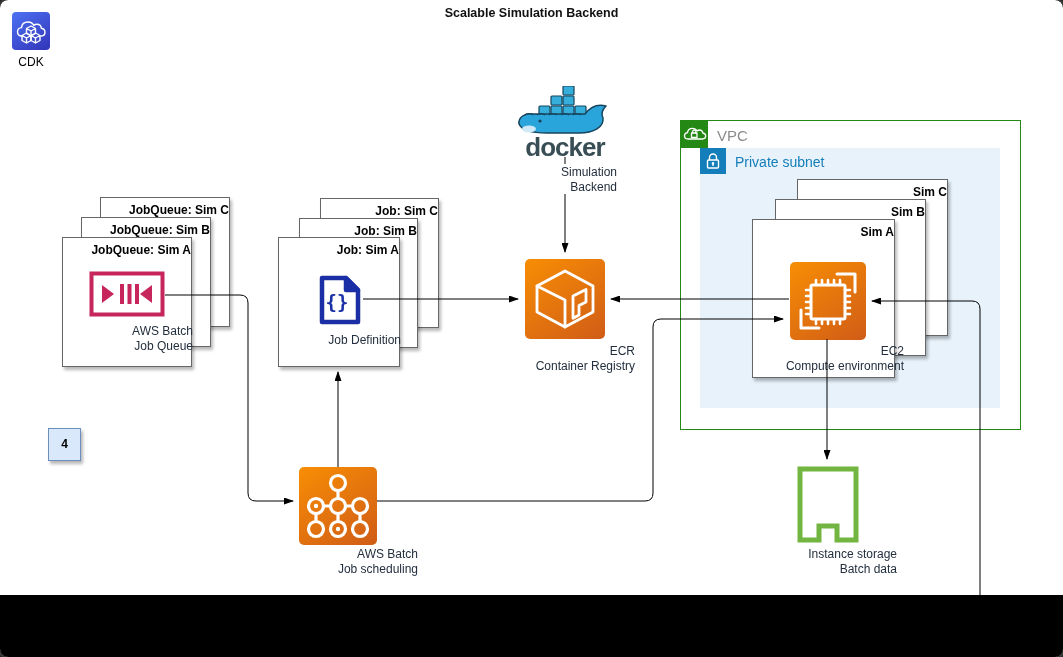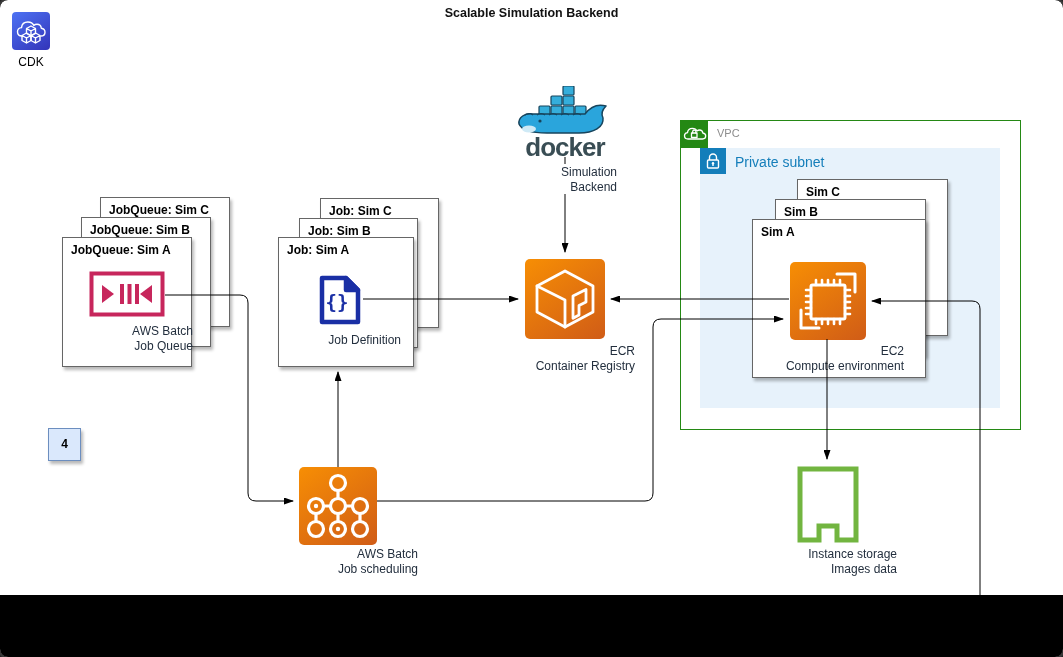--- a/index.html
+++ b/index.html
@@ -2,28 +2,28 @@
 <html><head>
 <meta charset="utf-8">
 <style>
   html,body{margin:0;padding:0;background:#222;}
   .frame{position:relative;width:1063px;height:657px;background:#ffffff;border-radius:8px;
          overflow:hidden;outline:2px solid #3a3a3a;font-family:"Liberation Sans",sans-serif;}
   .abs{position:absolute;}
   .diagram-title{left:0;top:6px;width:100%;text-align:center;font-size:12.5px;font-weight:bold;color:#111;}
   .box{position:absolute;background:#fff;border:1px solid #666;box-sizing:border-box;
        box-shadow:2px 3px 3px rgba(0,0,0,0.28);}
-  .box-title{margin-top:5px;text-align:left;font-weight:bold;font-size:12px;color:#000;margin-left:8px;}
+  .box-title{margin-top:5px;text-align:right;font-weight:bold;font-size:12px;color:#000;margin-left:8px;}
   .caption{position:absolute;text-align:right;font-size:12px;color:#232F3E;line-height:1.28;}
   .tile{position:absolute;border-radius:5px;}
   .orange{background:linear-gradient(145deg,#F78E04 0%,#D05C17 100%);}
   .cdk-grad{background:linear-gradient(145deg,#4D72F3 0%,#3334B9 100%);border-radius:4px;}
   .vpc-box{position:absolute;left:680px;top:120px;width:341px;height:310px;border:1px solid #248814;box-sizing:border-box;}
   .vpc-tag{position:absolute;left:680px;top:120px;width:28px;height:28px;background:#248814;}
-  .vpc-label{position:absolute;left:717px;top:127px;font-size:11px;color:#8C8C8C;}
+  .vpc-label{position:absolute;left:717px;top:127px;font-size:15px;color:#8C8C8C;}
   .subnet{position:absolute;left:700px;top:148px;width:300px;height:260px;background:#E7F2FB;}
   .subnet-tag{position:absolute;left:700px;top:148px;width:26px;height:26px;background:#147EBA;}
   .subnet-label{position:absolute;left:735px;top:154px;font-size:14px;color:#147EBA;}
   .badge{position:absolute;left:48px;top:428px;width:33px;height:33px;background:#DAE8FC;border:1px solid #6C8EBF;
          box-sizing:border-box;box-shadow:2px 3px 3px rgba(0,0,0,0.28);text-align:center;line-height:31px;
          font-size:12px;font-weight:bold;color:#000;}
   .wordmark{position:absolute;left:513px;top:132px;width:104px;text-align:center;font-size:26px;font-weight:bold;
             color:#394D54;letter-spacing:-1px;}
   .bottom-bar{position:absolute;left:0;top:595px;width:1063px;height:62px;background:#000;}
   svg{display:block;}
@@ -69,21 +69,21 @@
       <div>Job Queue</div>
     </div>
   </div>
 
   <div class="box" style="left:320px;top:198px;width:119px;height:130px;">
     <div class="box-title">Job: Sim C</div>
   </div>
   <div class="box" style="left:299px;top:218px;width:119px;height:130px;">
     <div class="box-title">Job: Sim B</div>
   </div>
-  <div class="box" style="left:278px;top:237px;width:136px;height:130px;">
+  <div class="box" style="left:278px;top:237px;width:122px;height:130px;">
     <div class="box-title">Job: Sim A</div>
     <svg class="abs" style="left:37px;top:34px;" width="48" height="56" viewBox="0 0 48 56">
       <path d="M6 6 H30 L42 18 V50 H6 Z" fill="none" stroke="#1A2FA5" stroke-width="4.5" stroke-linejoin="round"></path>
       <path d="M30 6 L42 18 H30 Z" fill="#1A2FA5" stroke="#1A2FA5" stroke-width="4.5" stroke-linejoin="round"></path>
       <text x="21" y="37" font-size="19" font-weight="bold" fill="#1A2FA5" text-anchor="middle" font-family="DejaVu Sans Mono, monospace">{}</text>
     </svg>
     <div class="caption" style="left:0;top:95px;width:122px;">Job Definition</div>
   </div>
 
   <svg class="abs" style="left:513px;top:86px;" width="104" height="48" viewBox="0 0 104 48">
@@ -145,21 +145,21 @@
     </svg>
   </div>
   <div class="subnet-label">Private subnet</div>
 
   <div class="box" style="left:797px;top:179px;width:151px;height:157px;">
     <div class="box-title">Sim C</div>
   </div>
   <div class="box" style="left:775px;top:199px;width:151px;height:157px;">
     <div class="box-title">Sim B</div>
   </div>
-  <div class="box" style="left:752px;top:219px;width:174px;height:159px;">
+  <div class="box" style="left:752px;top:219px;width:143px;height:159px;">
     <div class="box-title">Sim A</div>
     <div class="abs tile orange" style="left:37px;top:42px;width:76px;height:78px;">
       <svg width="76" height="78" viewBox="0 0 76 78">
         <g fill="none" stroke="#fff" stroke-width="3" stroke-linejoin="round" stroke-linecap="round">
           <path d="M47 12 H65 V30"></path>
           <path d="M29 66 H11 V48"></path>
           <rect x="21" y="23" width="34" height="34" rx="1.5"></rect>
         </g>
         <g fill="none" stroke="#fff" stroke-width="2.6" stroke-linecap="round">
           <path d="M26 18 V23 M32 18 V23 M38 18 V23 M44 18 V23 M50 18 V23"></path>
@@ -194,21 +194,21 @@
   <div class="caption" style="left:258px;top:547px;width:160px;">
     <div>AWS Batch</div>
     <div>Job scheduling</div>
   </div>
 
   <svg class="abs" style="left:797px;top:466px;" width="62" height="77" viewBox="0 0 62 77">
     <path d="M3 3 H59 V74 H40 V60 H22 V74 H3 Z" fill="none" stroke="#72B540" stroke-width="5" stroke-linejoin="miter"></path>
   </svg>
   <div class="caption" style="left:757px;top:547px;width:140px;">
     <div>Instance storage</div>
-    <div>Images data</div>
+    <div>Batch data</div>
   </div>
 
   <div class="badge">4</div>
 
   <svg class="overlay" width="1063" height="657" viewBox="0 0 1063 657">
     <defs>
       <marker id="arr" viewBox="0 0 10 7" refX="9" refY="3.5" markerWidth="10" markerHeight="7" orient="auto">
         <path d="M0 0 L10 3.5 L0 7 Z" fill="#000"></path>
       </marker>
     </defs>

